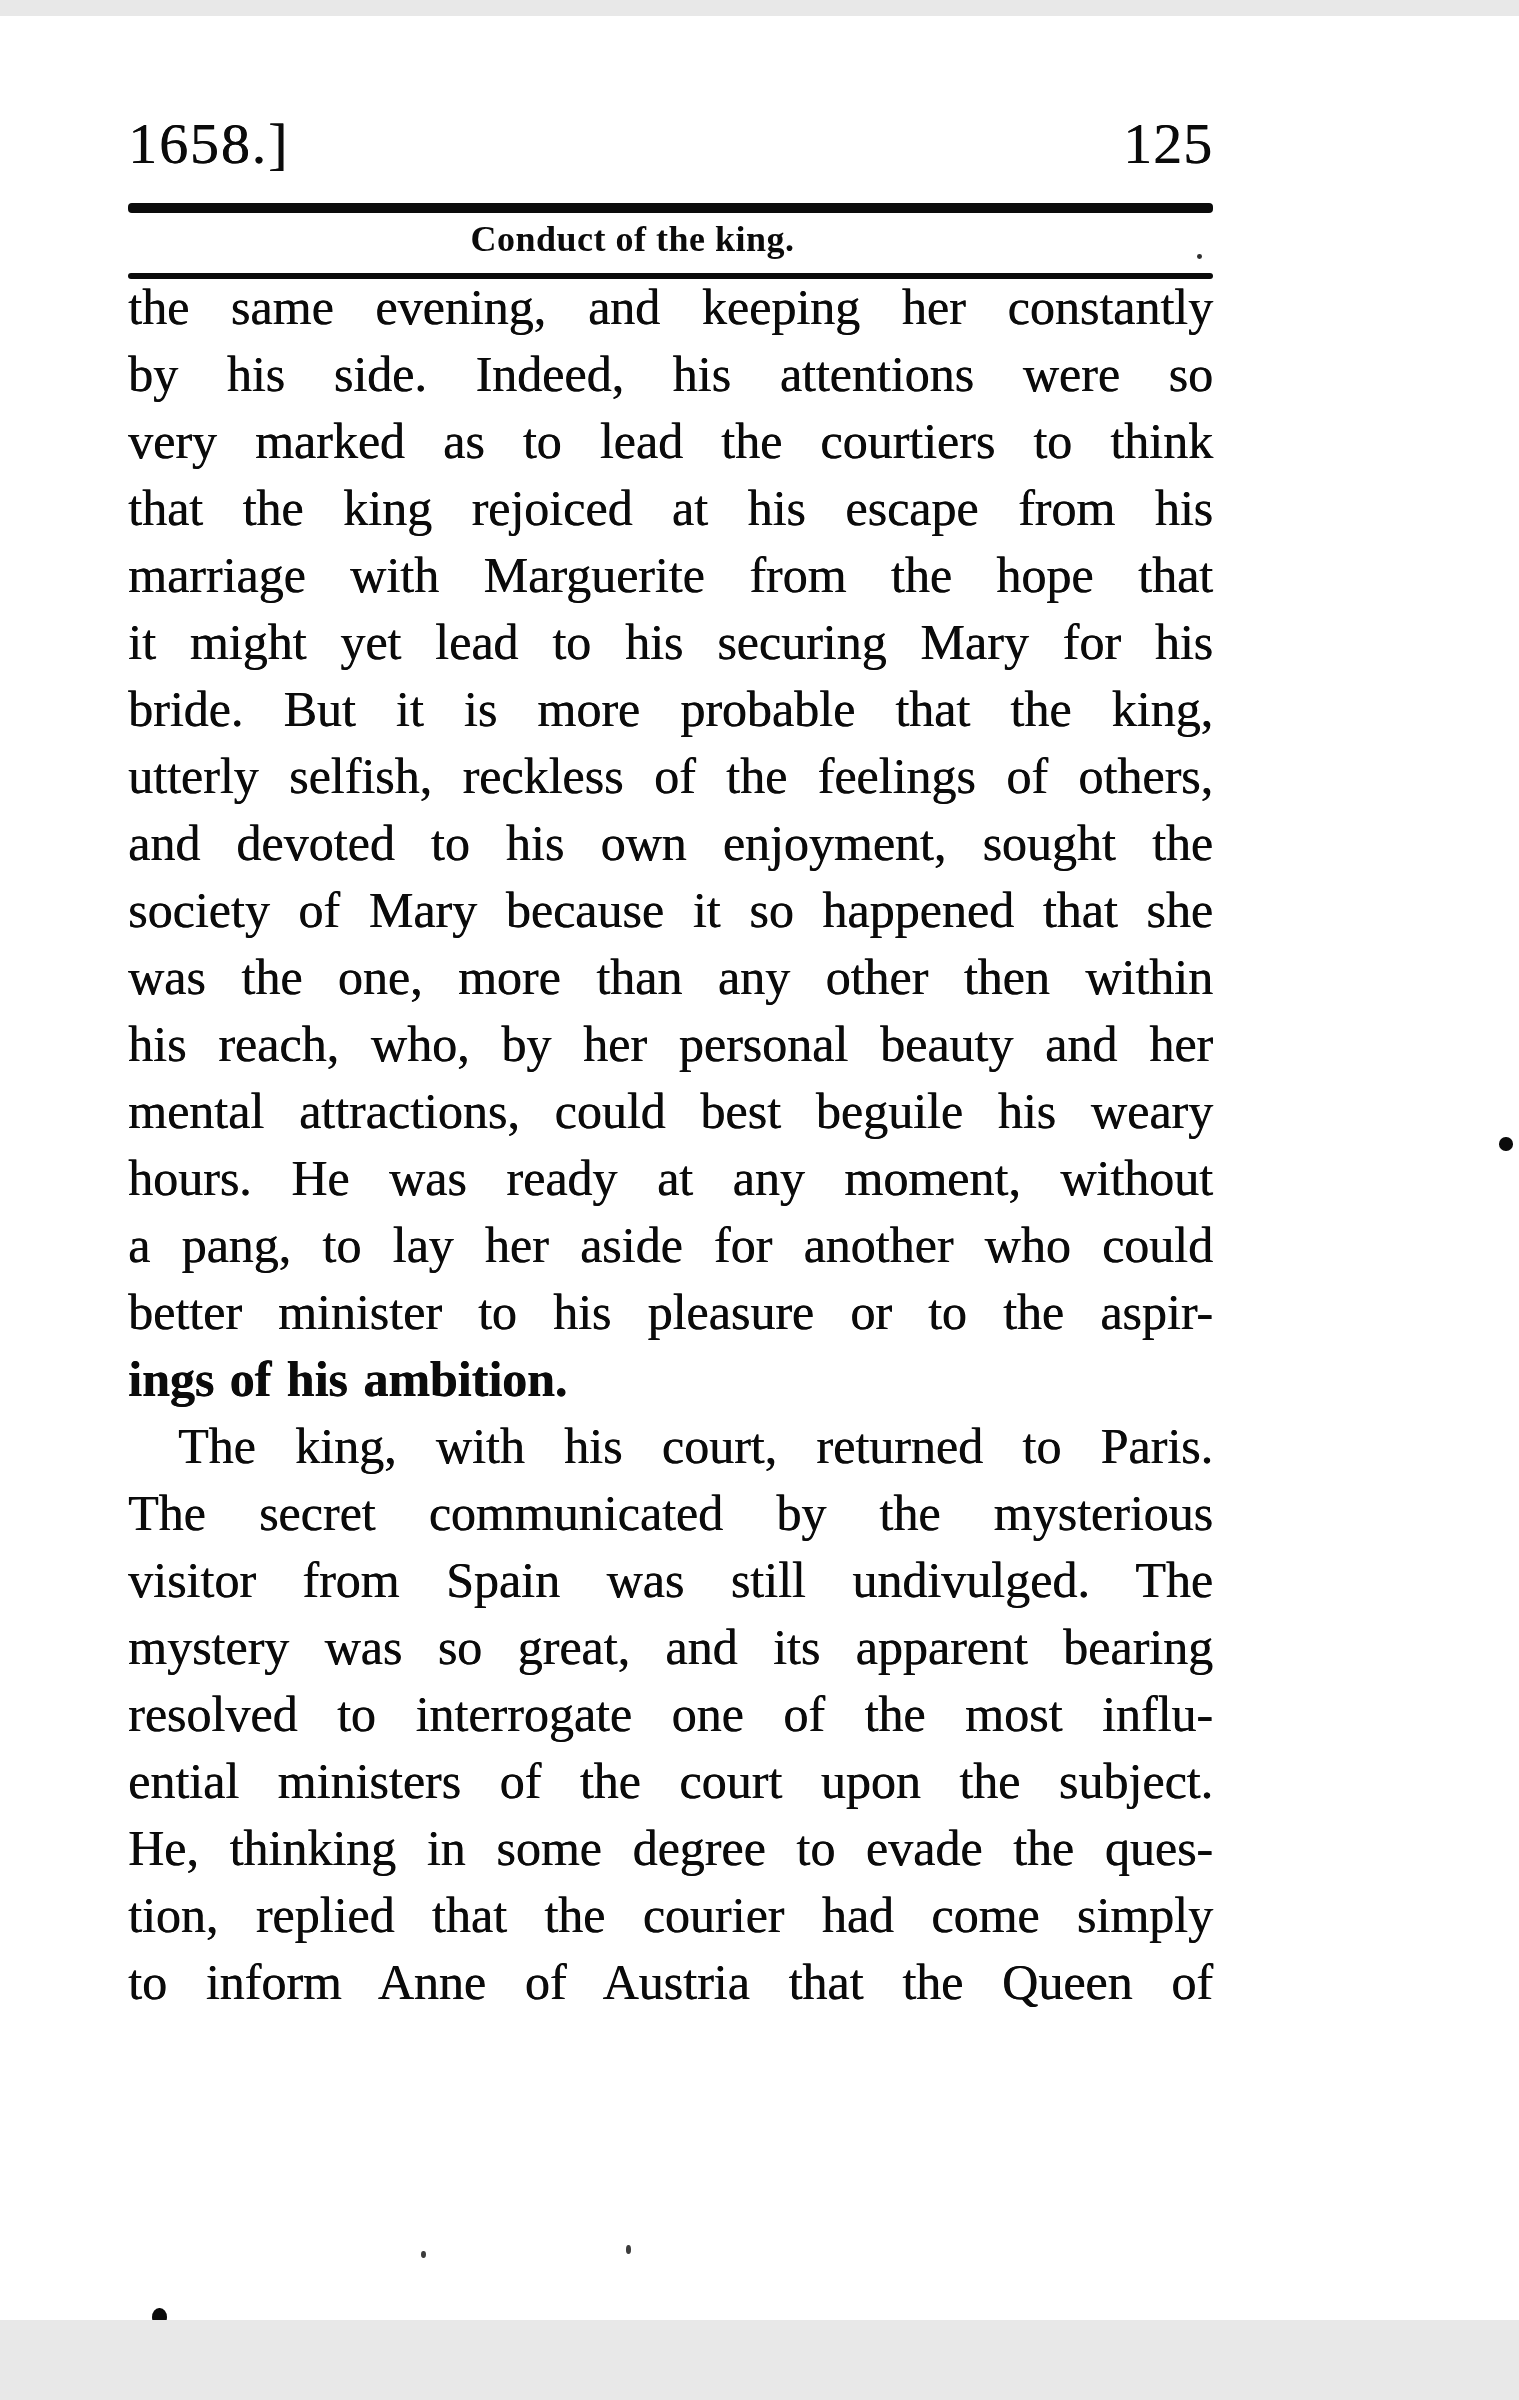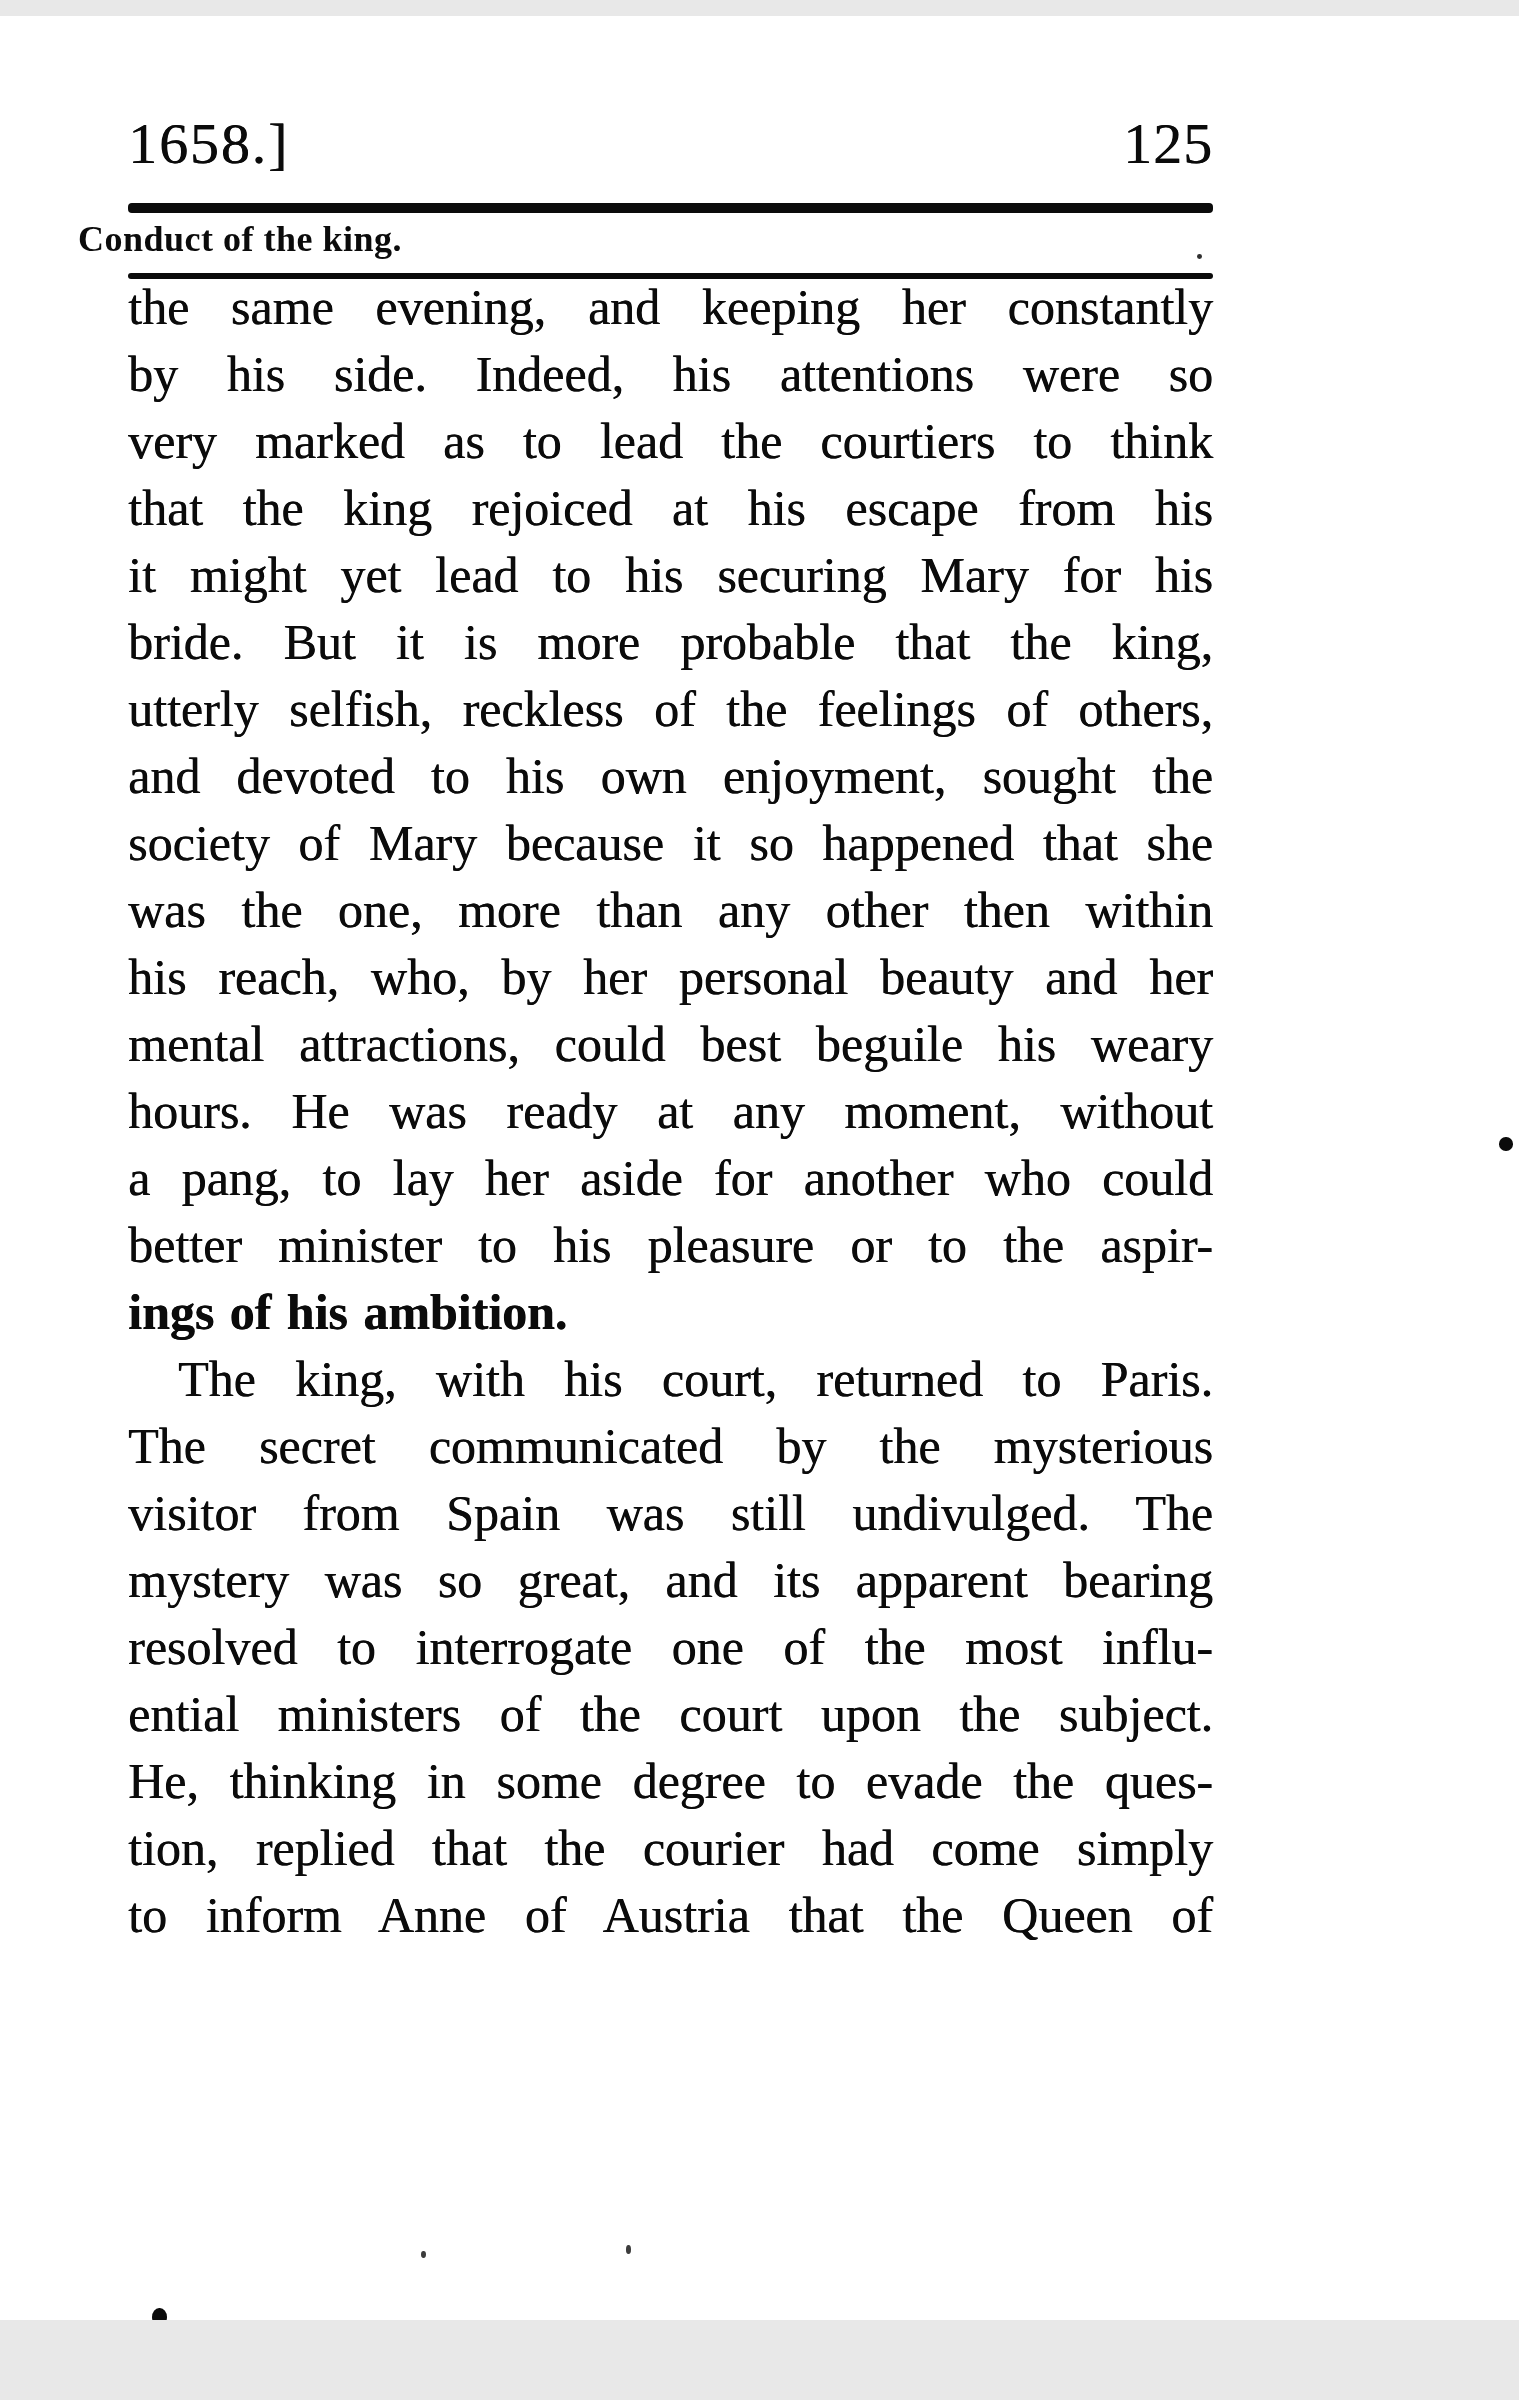--- a/index.html
+++ b/index.html
@@ -25,22 +25,22 @@
     letter-spacing:6.8px;word-spacing:15.4px;
     white-space:nowrap;
   }
   .header-page{position:absolute;right:0;bottom:0;letter-spacing:1px;}
   
   .rule{position:absolute;left:128px;width:1085px;background:var(--ink,#000);border-radius:3.9px;}
   .rule-thick{top:187px;height:9.7px;}
   .rule-thin{top:257px;height:5.8px;}
   
   .running-head{
-    position:absolute;left:128px;top:202px;width:1085px;
-    text-align:left;
+    position:absolute;left:140px;top:202px;width:1085px;
+    text-align:center;
     font-size:36px;font-weight:bold;
     letter-spacing:0.5px;
     transform:translateX(-50px);
   }
   
   .body-text{
     position:absolute;left:128px;top:258px;width:1085px;
     font-size:50px;line-height:67px;
     word-spacing:2.9px;
     text-shadow:0.5px 0 0 currentColor;
@@ -69,20 +69,21 @@
 
   <div class="running-head">Conduct of the king.</div>
 
   <div class="rule rule-thin"></div>
 
   <main class="body-text">
       <div class="line">the same evening, and keeping her constantly</div>
       <div class="line">by his side.  Indeed, his attentions were so</div>
       <div class="line">very marked as to lead the courtiers to think</div>
       <div class="line">that the king rejoiced at his escape from his</div>
+      <div class="line">marriage with Marguerite from the hope that</div>
       <div class="line">it might yet lead to his securing Mary for his</div>
       <div class="line">bride.  But it is more probable that the king,</div>
       <div class="line">utterly selfish, reckless of the feelings of others,</div>
       <div class="line">and devoted to his own enjoyment, sought the</div>
       <div class="line">society of Mary because it so happened that she</div>
       <div class="line">was the one, more than any other then within</div>
       <div class="line">his reach, who, by her personal beauty and her</div>
       <div class="line">mental attractions, could best beguile his weary</div>
       <div class="line">hours.  He was ready at any moment, without</div>
       <div class="line">a pang, to lay her aside for another who could</div>

